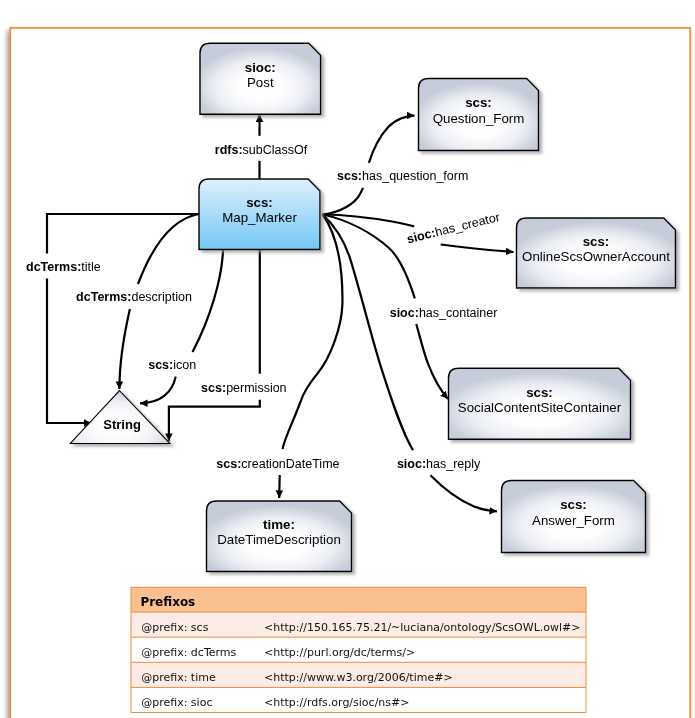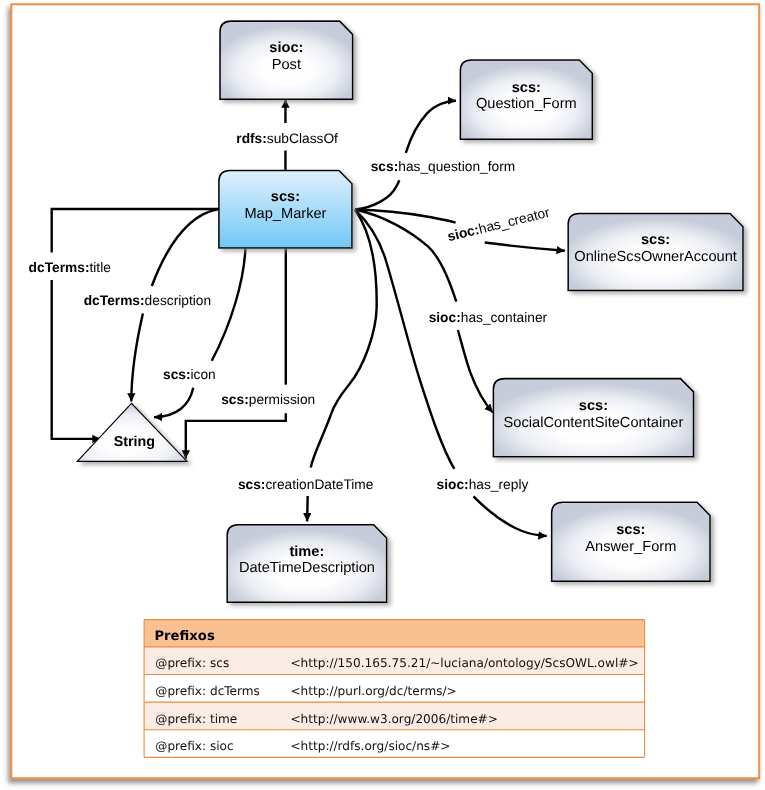--- a/index.html
+++ b/index.html
@@ -1,17 +1,17 @@
 <!DOCTYPE html>
 <html><head>
 <meta charset="utf-8">
 <style>
   html,body{margin:0;padding:0;background:#ffffff;}
   body{width:695px;height:718px;overflow:hidden;font-family:"Liberation Sans",sans-serif;}
-  #stage{position:relative;width:695px;height:547px;}
+  #stage{position:relative;width:695px;height:547px;margin-top:24px;}
   svg#canvas{position:absolute;left:0;top:0;display:block;}
   .nodelabel{font-family:"Liberation Sans",sans-serif;font-size:13.3px;text-anchor:middle;fill:#000;}
   .nodelabel .pfx{font-weight:bold;}
   .edgelabel{font-family:"Liberation Sans",sans-serif;font-size:12.5px;fill:#000;}
   .edgelabel .pfx{font-weight:bold;}
   .edge{fill:none;stroke:#000;stroke-width:2.2;}
   .tbl-header{font-family:"DejaVu Sans",sans-serif;font-size:12px;font-weight:bold;fill:#000;}
   .tbl-cell{font-family:"DejaVu Sans",sans-serif;font-size:11px;fill:#111;}
 </style>
 </head>

